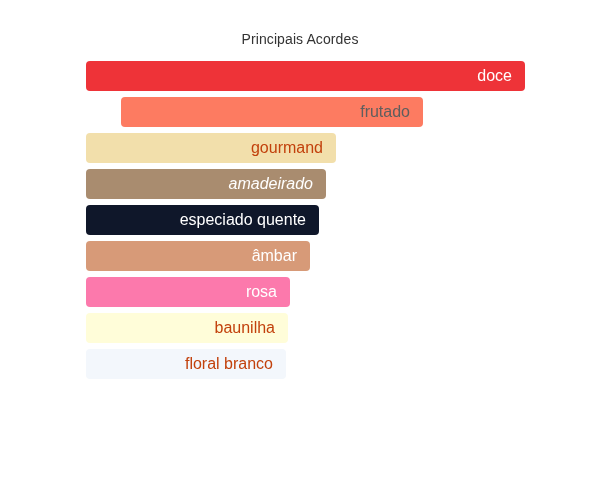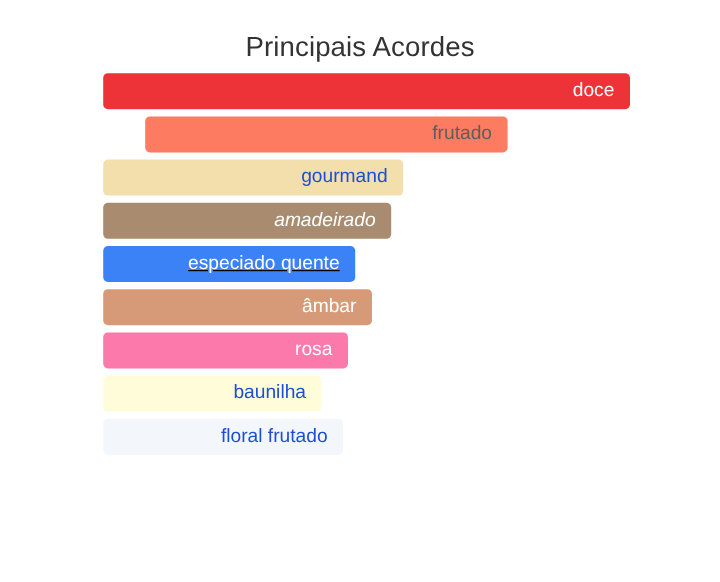--- a/index.html
+++ b/index.html
@@ -21,21 +21,21 @@
     height: 485px;
     box-sizing: border-box;
   }
 
   #chart-title {
     position: absolute;
     top: 28px;
     left: 0;
     width: 600px;
     text-align: center;
-    font-size: 23px;
+    font-size: 14px;
     font-weight: 400;
     color: #333333;
     letter-spacing: 0.1px;
     line-height: 22px;
   }
 
   #plot-area {
     position: absolute;
     left: 86px;
     top: 58px;
@@ -67,21 +67,21 @@
     line-height: 18px;
     padding-right: 13px;
     white-space: nowrap;
     font-weight: 400;
   }
 
   .label-light {
     color: #ffffff;
   }
   .label-dark {
-    color: #1d4ed8;
+    color: #c2410c;
   }
   .label-darker {
     color: #5e5e5e;
   }
 </style>
 </head>
 <body style="background: rgb(255, 255, 255);">
 
 <div id="chart-root">
 
@@ -102,39 +102,39 @@
         <div class="bar" style="width: 250px; background: rgb(242, 223, 171);">
           <span class="bar-label label-dark">gourmand</span>
         </div>
       </div>
       <div class="bar-row">
         <div class="bar" style="width: 240px; background: rgb(169, 140, 111); font-style: italic;">
           <span class="bar-label label-light">amadeirado</span>
         </div>
       </div>
       <div class="bar-row">
-        <div class="bar" style="width: 210px; background: #3b82f6; text-decoration: underline;">
+        <div class="bar" style="width: 233px; background: #0f172a;">
           <span class="bar-label label-light">especiado quente</span>
         </div>
       </div>
       <div class="bar-row">
         <div class="bar" style="width: 224px; background: rgb(215, 154, 120);">
           <span class="bar-label label-light">âmbar</span>
         </div>
       </div>
       <div class="bar-row">
         <div class="bar" style="width: 204px; background: rgb(252, 121, 172);">
           <span class="bar-label label-light">rosa</span>
         </div>
       </div>
       <div class="bar-row">
-        <div class="bar" style="width: 182px; background: rgb(255, 253, 217); padding-left: 47px;">
+        <div class="bar" style="width: 202px; background: rgb(255, 253, 217); padding-left: 47px;">
           <span class="bar-label label-dark">baunilha</span>
         </div>
       </div>
       <div class="bar-row">
         <div class="bar" style="width: 200px; background: rgb(243, 247, 252);">
-          <span class="bar-label label-dark">floral frutado</span>
+          <span class="bar-label label-dark">floral branco</span>
         </div>
       </div>
     </div>
 
 </div>
 
 </body></html>

